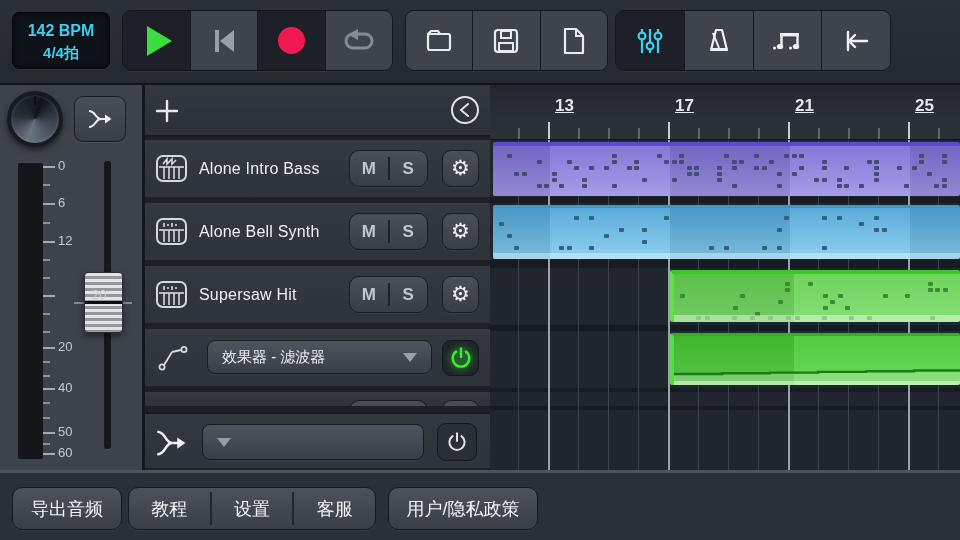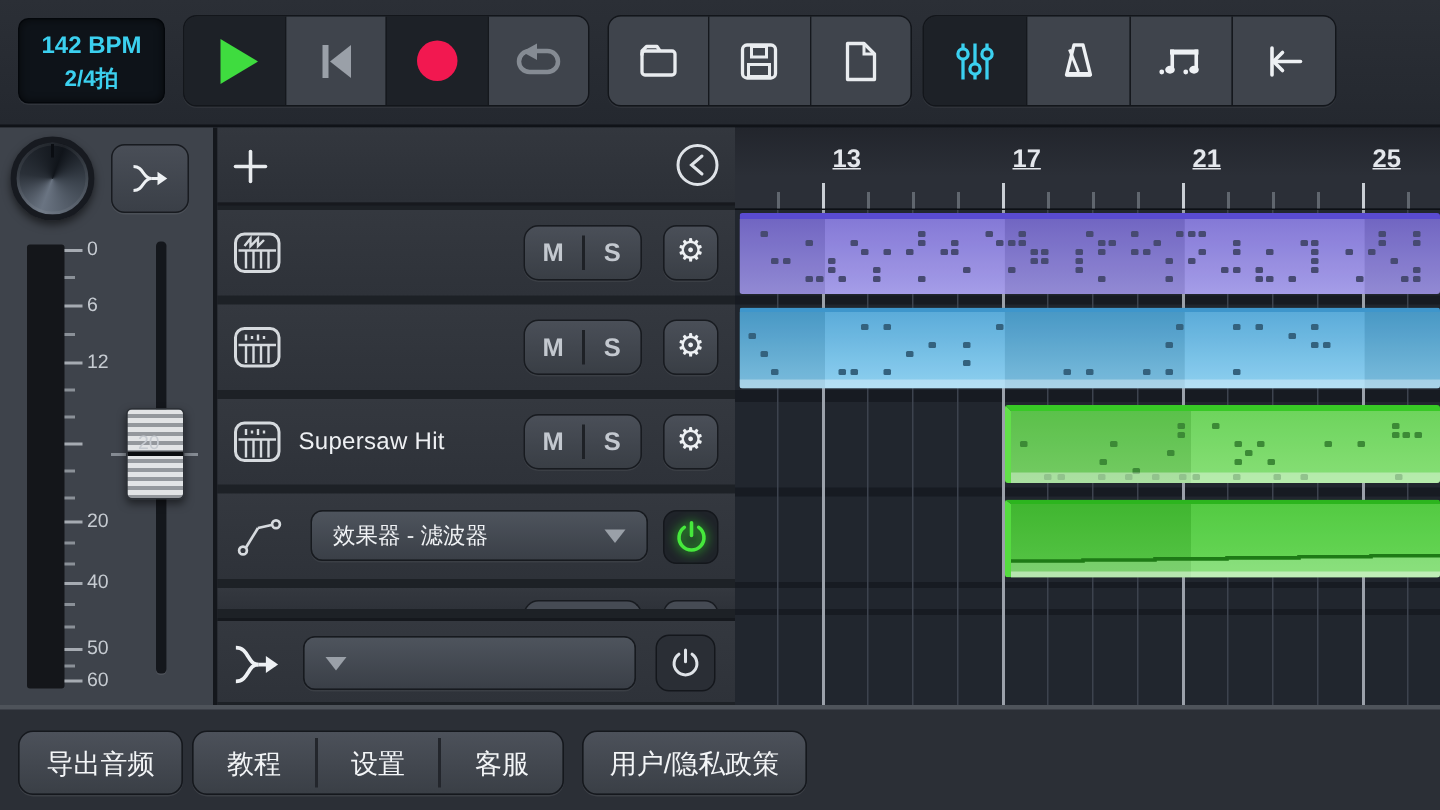--- a/index.html
+++ b/index.html
@@ -138,21 +138,21 @@
   svg { display:block; }
 </style>
 </head>
 <body>
 
 <div id="app">
 
   <div id="toolbar">
     <div id="bpm-box">
       <div class="l1">142 BPM</div>
-      <div class="l2">2/4拍</div>
+      <div class="l2">4/4拍</div>
     </div>
 
     <div class="btn-group" id="transport-group">
       <div class="cell dark">
         <div class="play-triangle"></div>
       </div>
       <div class="vsep"></div>
       <div class="cell">
         <svg width="28" height="26" viewBox="0 0 28 26">
           <rect x="5" y="2" width="4" height="22" fill="#9aa0a8"></rect>
@@ -308,20 +308,21 @@
         <rect x="2" y="4" width="29" height="25" rx="6" fill="none" stroke="#d6dade" stroke-width="2"></rect>
         <polyline points="8,12 12,7 12,12 17,7 17,12 21,8" fill="none" stroke="#d6dade" stroke-width="1.6"></polyline>
         <line x1="4" y1="15" x2="29" y2="15" stroke="#d6dade" stroke-width="1.6"></line>
         <g stroke="#d6dade" stroke-width="1.6">
           <line x1="9" y1="15" x2="9" y2="27"></line>
             <line x1="14" y1="15" x2="14" y2="27"></line>
           <line x1="19" y1="15" x2="19" y2="27"></line>
             <line x1="24" y1="15" x2="24" y2="27"></line>
         </g>
       </svg>
+      <span class="track-name">Alone Intro Bass</span>
       <div class="ms-group">
         <div class="ms">M</div>
         <div class="ms-sep"></div>
         <div class="ms">S</div>
       </div>
       <div class="gear-button">⚙</div>
     </div>
 
     <div class="panel-row" style="top:118px;">
       <svg class="inst-icon" width="33" height="33" viewBox="0 0 33 33">
@@ -333,20 +334,21 @@
             <line x1="21" y1="9" x2="21" y2="11"></line>
         </g>
         <line x1="4" y1="15" x2="29" y2="15" stroke="#d6dade" stroke-width="1.6"></line>
         <g stroke="#d6dade" stroke-width="1.6">
           <line x1="9" y1="15" x2="9" y2="27"></line>
             <line x1="14" y1="15" x2="14" y2="27"></line>
           <line x1="19" y1="15" x2="19" y2="27"></line>
             <line x1="24" y1="15" x2="24" y2="27"></line>
         </g>
       </svg>
+      <span class="track-name">Alone Bell Synth</span>
       <div class="ms-group">
         <div class="ms">M</div>
         <div class="ms-sep"></div>
         <div class="ms">S</div>
       </div>
       <div class="gear-button">⚙</div>
     </div>
 
     <div class="panel-row" style="top:181px;">
       <svg class="inst-icon" width="33" height="33" viewBox="0 0 33 33">

